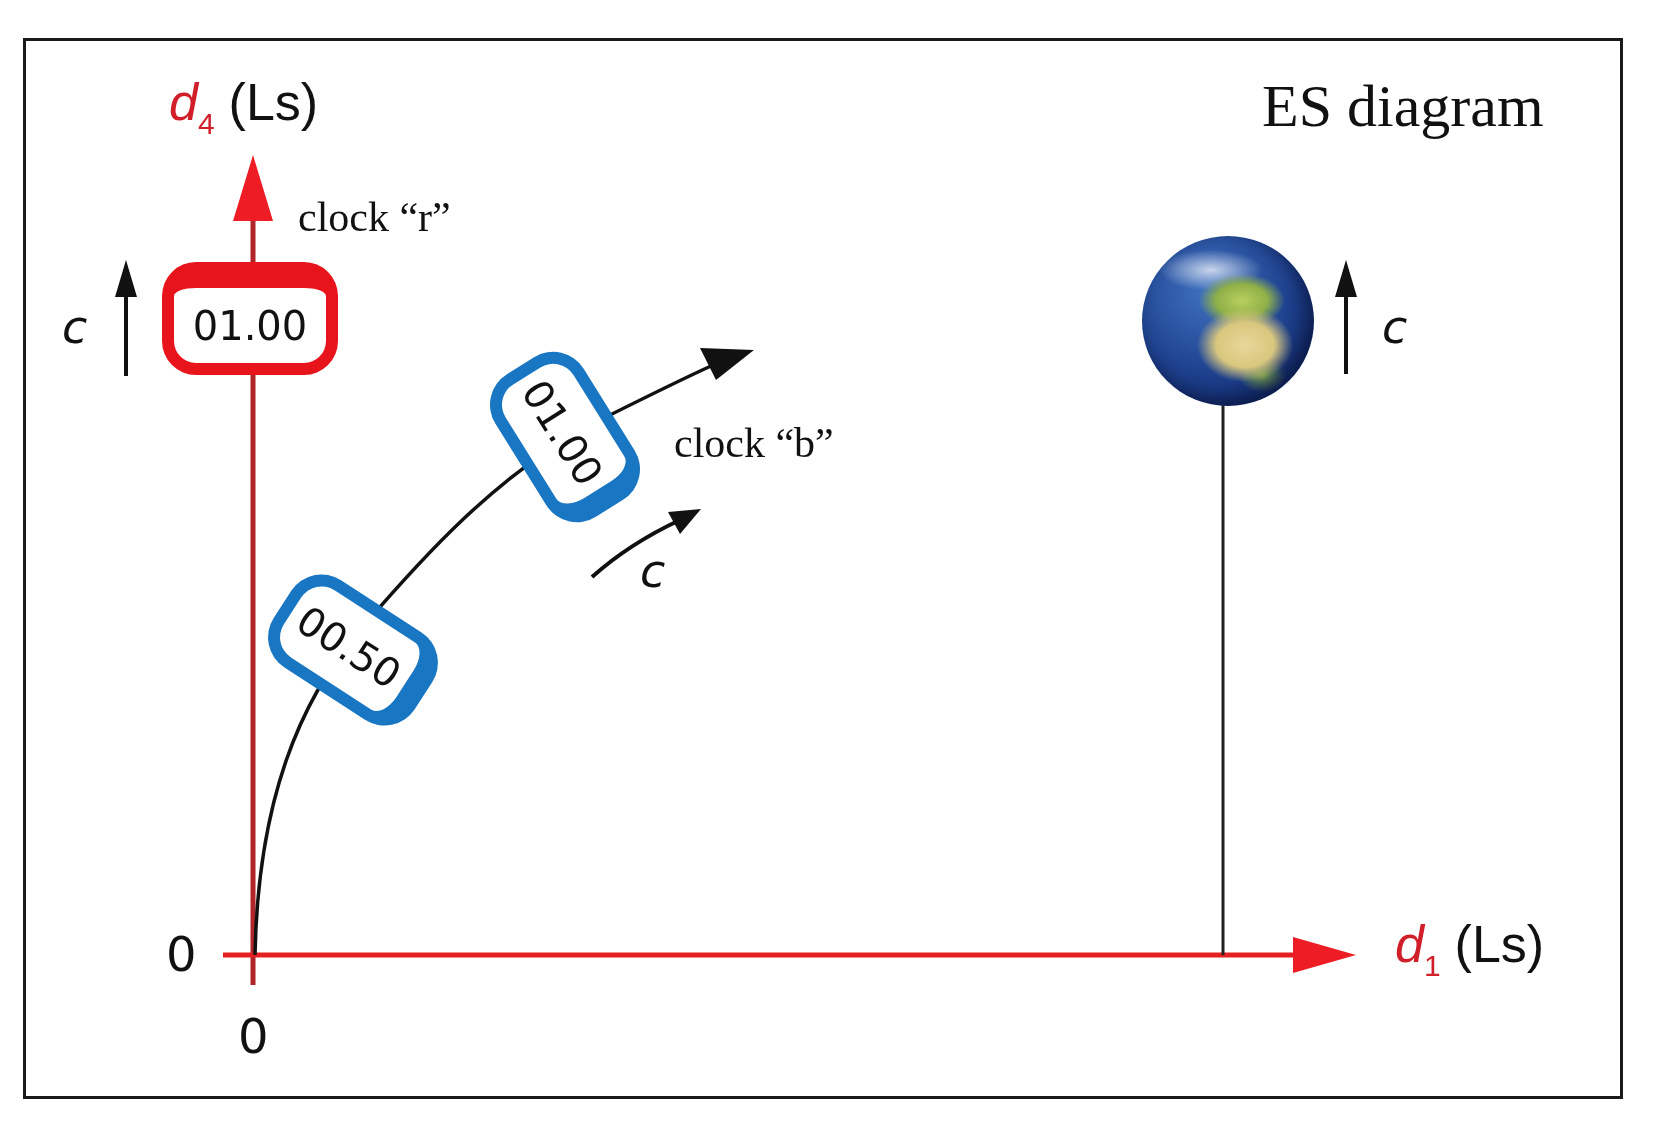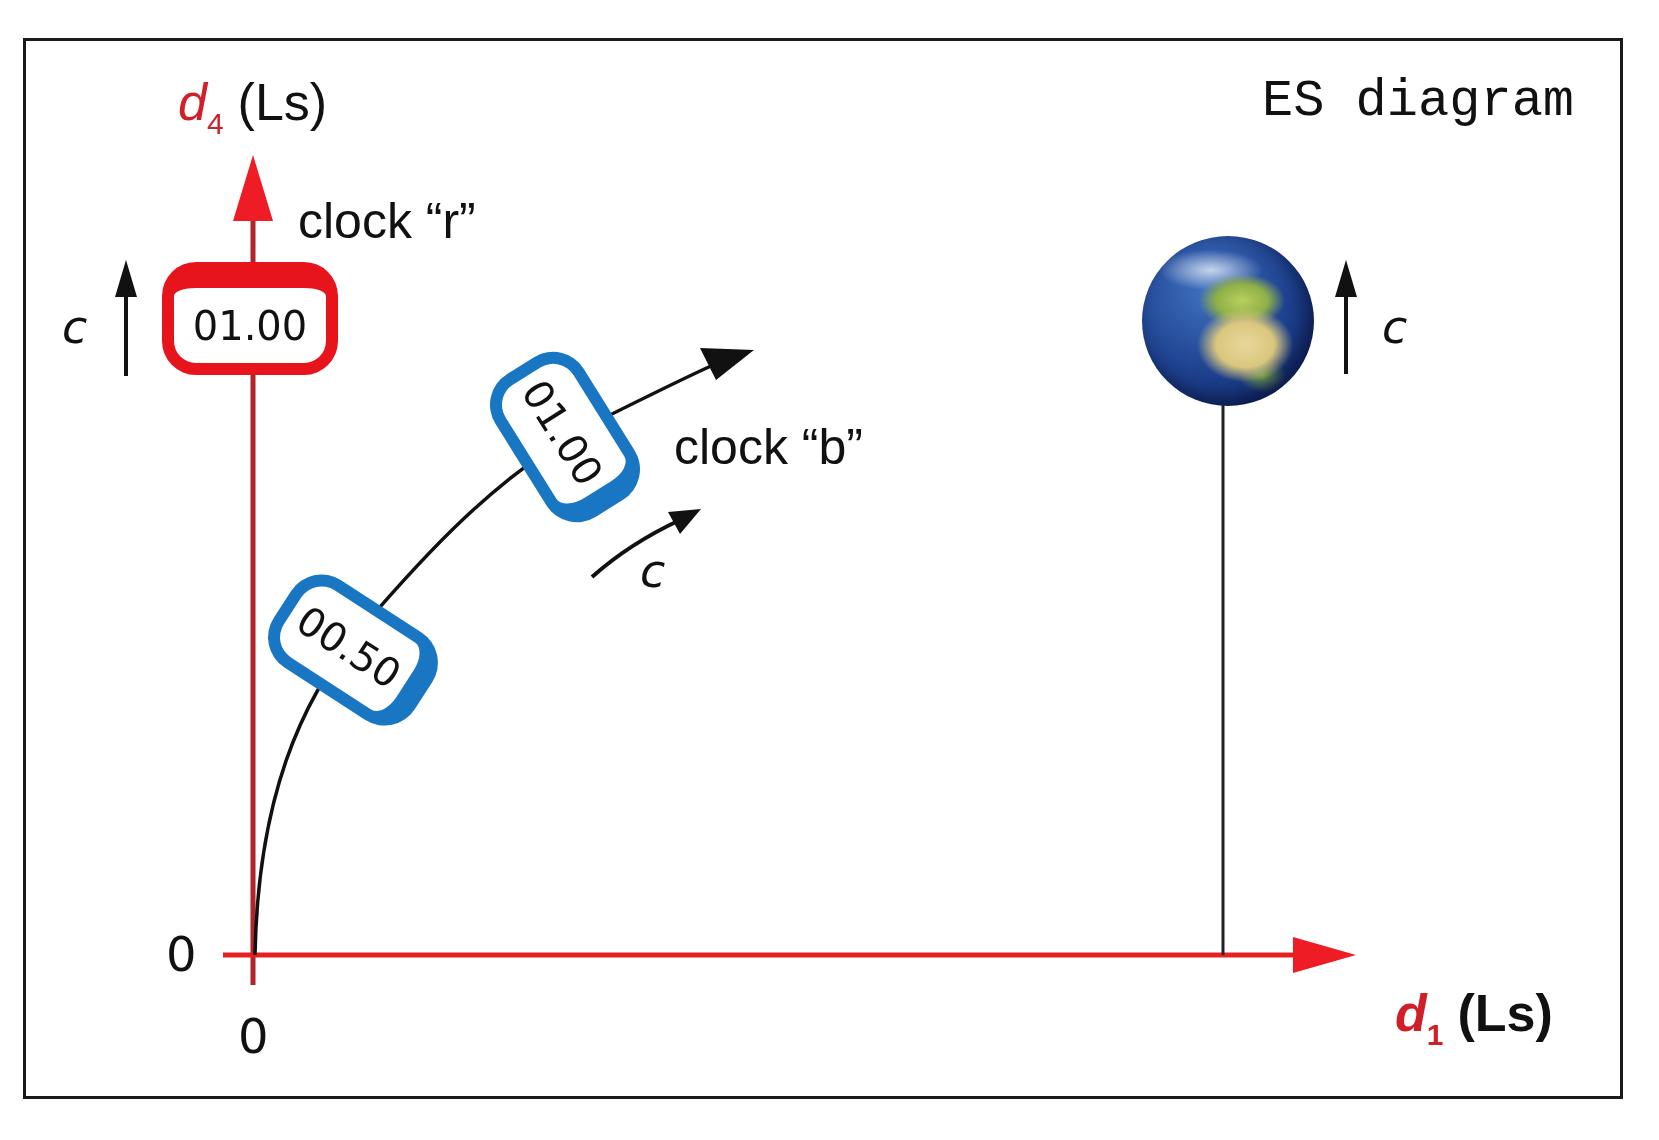--- a/index.html
+++ b/index.html
@@ -1,26 +1,26 @@
 <!DOCTYPE html>
 <html><head>
 <meta charset="utf-8">
 <style>
   html, body { margin: 0; padding: 0; background: #ffffff; }
   body { width: 1659px; height: 1140px; position: relative; overflow: hidden; font-family: "DejaVu Sans", sans-serif; }
   .frame { position: absolute; left: 23px; top: 38px; width: 1600px; height: 1061px; border: 3px solid #1a1a1a; box-sizing: border-box; }
   svg.stage { position: absolute; left: 0; top: 0; }
   .txt { position: absolute; white-space: nowrap; color: #111; line-height: 1; }
-  .title { left: 1262px; top: 76px; font-family: Liberation Mono, monospace; font-size: 52px; }
+  .title { left: 1262px; top: 76px; font-family: Liberation Serif, serif; font-size: 60px; }
   .axis-label { font-family: "Liberation Sans", sans-serif; font-size: 52px; }
   .axis-var { color: #d11f2a; font-style: italic; }
   .axis-sub { font-size: 30px; color: #d11f2a; position: relative; top: 14px; margin-right: 14px; }
-  .d4-label { left: 178px; top: 76px; }
-  .d1-label { left: 1395px; top: 987px; font-weight: bold; }
-  .clock-label { font-family: Liberation Sans, sans-serif; font-size: 50px; }
+  .d4-label { left: 169px; top: 76px; }
+  .d1-label { left: 1395px; top: 918px; }
+  .clock-label { font-family: Liberation Serif, serif; font-size: 42px; }
   .clock-r-label { left: 298px; top: 196px; }
   .clock-b-label { left: 674px; top: 422px; text-align: right; }
   .c-label { font-family: "DejaVu Sans", sans-serif; font-style: italic; font-size: 46px; }
   .zero { font-family: "DejaVu Sans", sans-serif; font-size: 48px; }
   .zero-y { left: 166px; top: 930px; }
   .zero-x { left: 238px; top: 1012px; }
   .c-left { left: 62px; top: 304px; }
   .c-earth { left: 1382px; top: 304px; }
   .c-arc { left: 640px; top: 548px; }
   .clock { position: absolute; box-sizing: border-box; border-radius: 38px; background: #fff; display: flex; align-items: center; justify-content: center; font-family: "DejaVu Sans", sans-serif; font-size: 40px; color: #111; }

